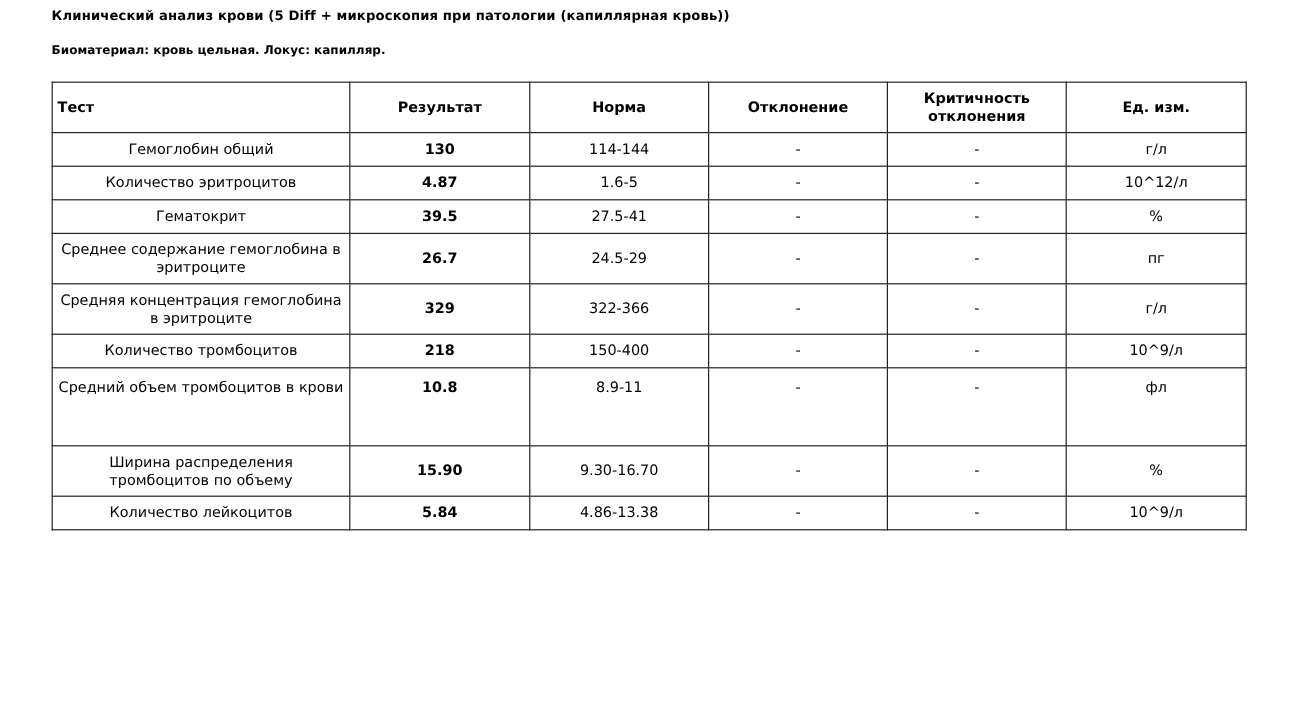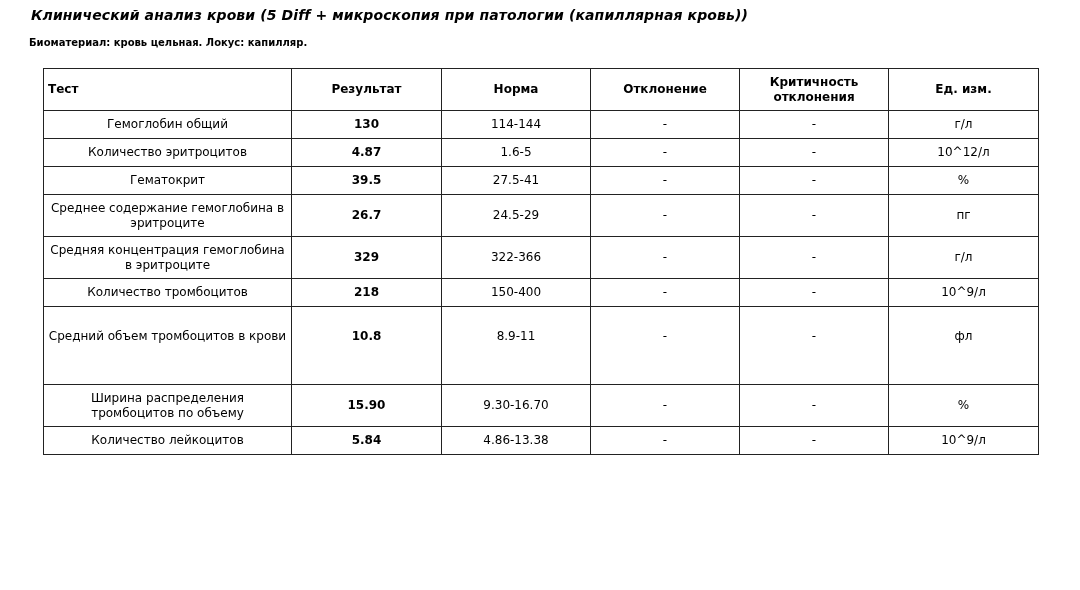--- a/index.html
+++ b/index.html
@@ -10,31 +10,30 @@
     body {
       width: 1080px;
       height: 590px;
       position: relative;
       font-family: "DejaVu Sans", sans-serif;
       color: #000;
       overflow: hidden;
     }
     .title {
       position: absolute;
-      left: 31px;
+      left: 43px;
       top: 7px;
-      font-size: 14px;
+      font-size: 11px;
       font-weight: bold;
       white-space: nowrap;
       letter-spacing: 0.1px;
-      font-style: italic;
     }
     .subtitle {
       position: absolute;
-      left: 29px;
+      left: 43px;
       top: 37px;
       font-size: 10px;
       font-weight: bold;
       white-space: nowrap;
     }
     table.results {
       position: absolute;
       left: 43px;
       top: 68px;
       width: 995px;
@@ -63,21 +62,21 @@
     }
     table.results td.test-name {
       text-align: center;
     }
     table.results td.result {
       font-weight: bold;
       margin-top: 22px;
     }
     tr.h1 td { height: 27px; }
     tr.h2 td { height: 41px; }
-    tr.h3 td { height: 55px; vertical-align: top; padding-top: 22px; }
+    tr.h3 td { height: 55px; vertical-align: top; padding-top: 9px; }
   </style>
 </head>
 <body>
 
 <div class="title">Клинический анализ крови (5 Diff + микроскопия при патологии (капиллярная кровь))</div>
 <div class="subtitle">Биоматериал: кровь цельная. Локус: капилляр.</div>
 
 <table class="results">
   <colgroup>
     <col style="width:248px">

